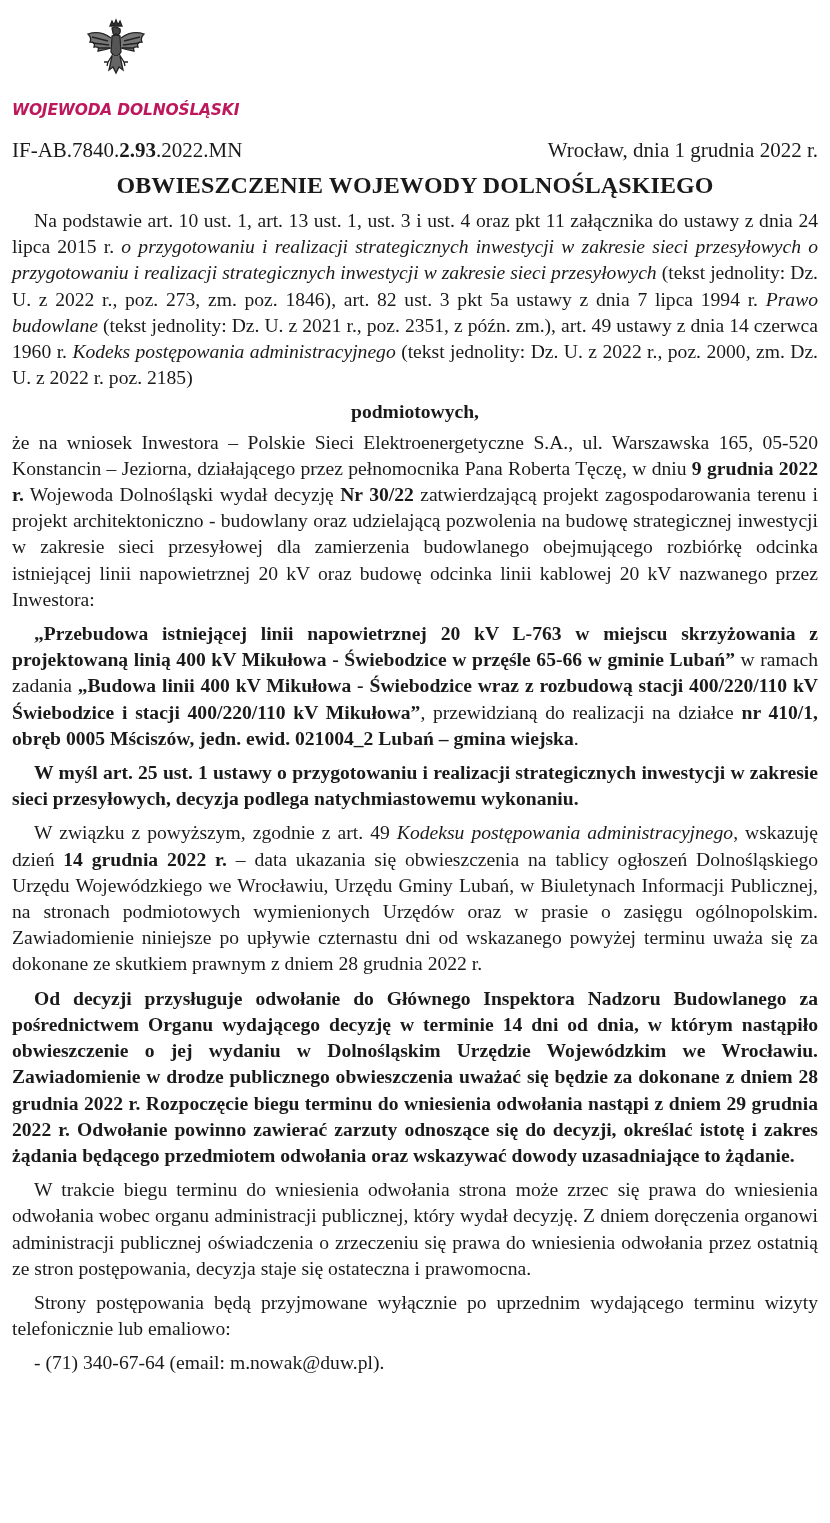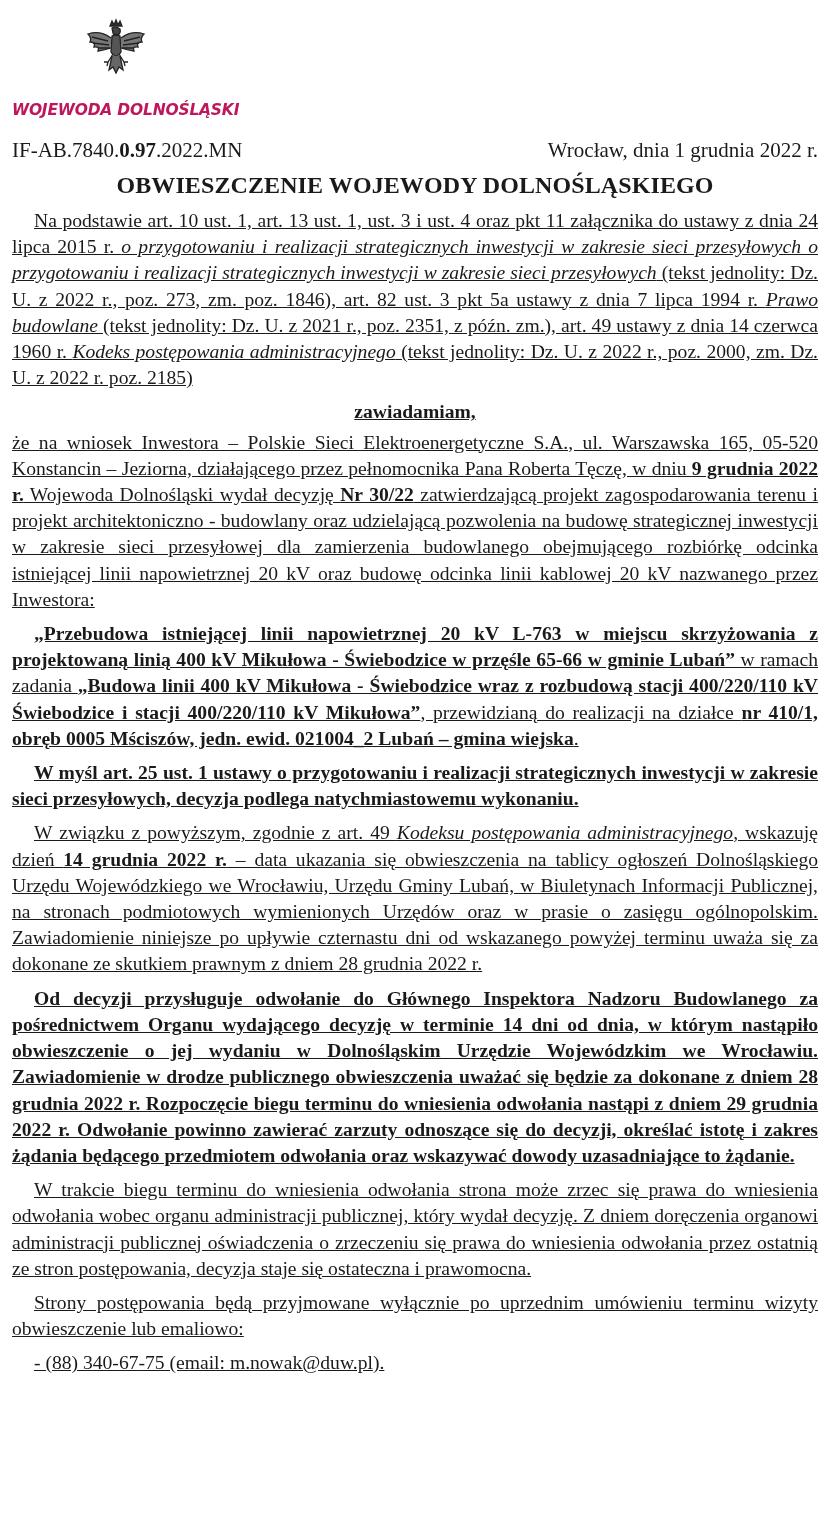--- a/index.html
+++ b/index.html
@@ -23,21 +23,21 @@
     font-size: 21px; line-height: 26px;
   }
   .title {
     position: absolute; left: 0; right: 0; top: 172px;
     text-align: center; font-weight: bold; font-size: 24px; letter-spacing: 0.1px;
   }
   .body-text {
     position: absolute; left: 12px; right: 12px; top: 208px;
     font-size: 19.6px; line-height: 26.2px; text-align: justify;
   }
-  .body-text p { margin: 0; text-indent: 22px; text-decoration: underline; }
+  .body-text p { margin: 0; text-indent: 22px; }
   .body-text p.noindent { text-indent: 0; }
   .center-bold { text-align: center !important; text-indent: 0 !important; font-weight: bold; margin: 8px 0 4px 0 !important; }
   .gap { margin-top: 8px !important; }
   .b { font-weight: bold; }
   .i { font-style: italic; }
   .bold-para { font-weight: bold; }
 </style>
 </head>
 <body>
 
@@ -60,39 +60,39 @@
       <path d="M35 36 L30 44 L26 44 M30 44 L29 48"></path>
       <path d="M41 36 L46 44 L50 44 M46 44 L47 48"></path>
 
       <path d="M34 38 L31 52 L35 49 L38 55 L41 49 L45 52 L42 38" fill="#666"></path>
     </g>
   </svg>
   <div class="org-name">WOJEWODA DOLNOŚLĄSKI</div>
 </div>
 
 <div class="ref-row">
-  <span><span>IF-AB.7840.</span><span class="b">0.97</span><span>.2022.MN</span></span>
+  <span><span>IF-AB.7840.</span><span class="b">2.93</span><span>.2022.MN</span></span>
   <span>Wrocław, dnia 1 grudnia 2022 r.</span>
 </div>
 
 <div class="title">OBWIESZCZENIE WOJEWODY DOLNOŚLĄSKIEGO</div>
 
 <div class="body-text">
   <p><span>Na podstawie art. 10 ust. 1, art. 13 ust. 1, ust. 3 i ust. 4 oraz pkt 11 załącznika do ustawy z dnia 24 lipca 2015 r. </span><span class="i">o przygotowaniu i realizacji strategicznych inwestycji w zakresie sieci przesyłowych o przygotowaniu i realizacji strategicznych inwestycji w zakresie sieci przesyłowych</span><span> (tekst jednolity: Dz. U. z 2022 r., poz. 273, zm. poz. 1846), art. 82 ust. 3 pkt 5a ustawy z dnia 7 lipca 1994 r. </span><span class="i">Prawo budowlane</span><span> (tekst jednolity: Dz. U. z 2021 r., poz. 2351, z późn. zm.), art. 49 ustawy z dnia 14 czerwca 1960 r. </span><span class="i">Kodeks postępowania administracyjnego</span><span> (tekst jednolity: Dz. U. z 2022 r., poz. 2000, zm. Dz. U. z 2022 r. poz. 2185)</span></p>
 
-  <p class="center-bold">zawiadamiam,</p>
+  <p class="center-bold">podmiotowych,</p>
 
   <p class="noindent"><span>że na wniosek Inwestora – Polskie Sieci Elektroenergetyczne S.A., ul. Warszawska 165, 05-520 Konstancin – Jeziorna, działającego przez pełnomocnika Pana Roberta Tęczę, w dniu </span><span class="b">9 grudnia 2022 r.</span><span> Wojewoda Dolnośląski wydał decyzję </span><span class="b">Nr 30/22</span><span> zatwierdzającą projekt zagospodarowania terenu i projekt architektoniczno - budowlany oraz udzielającą pozwolenia na budowę strategicznej inwestycji w zakresie sieci przesyłowej dla zamierzenia budowlanego obejmującego rozbiórkę odcinka istniejącej linii napowietrznej 20 kV oraz budowę odcinka linii kablowej 20 kV nazwanego przez Inwestora:</span></p>
 
   <p class="gap"><span class="b">„Przebudowa istniejącej linii napowietrznej 20 kV L-763 w miejscu skrzyżowania z projektowaną linią 400 kV Mikułowa - Świebodzice w przęśle 65-66 w gminie Lubań”</span><span> w ramach zadania </span><span class="b">„Budowa linii 400 kV Mikułowa - Świebodzice wraz z rozbudową stacji 400/220/110 kV Świebodzice i stacji 400/220/110 kV Mikułowa”</span><span>, przewidzianą do realizacji na działce </span><span class="b">nr 410/1, obręb 0005 Mściszów, jedn. ewid. 021004_2 Lubań – gmina wiejska</span><span>.</span></p>
 
   <p class="gap bold-para">W myśl art. 25 ust. 1 ustawy o przygotowaniu i realizacji strategicznych inwestycji w zakresie sieci przesyłowych, decyzja podlega natychmiastowemu wykonaniu.</p>
 
   <p class="gap"><span>W związku z powyższym, zgodnie z art. 49 </span><span class="i">Kodeksu postępowania administracyjnego</span><span>, wskazuję dzień </span><span class="b">14 grudnia 2022 r.</span><span> – data ukazania się obwieszczenia na tablicy ogłoszeń Dolnośląskiego Urzędu Wojewódzkiego we Wrocławiu, Urzędu Gminy Lubań, w Biuletynach Informacji Publicznej, na stronach podmiotowych wymienionych Urzędów oraz w prasie o zasięgu ogólnopolskim. Zawiadomienie niniejsze po upływie czternastu dni od wskazanego powyżej terminu uważa się za dokonane ze skutkiem prawnym z dniem 28 grudnia 2022 r.</span></p>
 
   <p class="gap bold-para">Od decyzji przysługuje odwołanie do Głównego Inspektora Nadzoru Budowlanego za pośrednictwem Organu wydającego decyzję w terminie 14 dni od dnia, w którym nastąpiło obwieszczenie o jej wydaniu w Dolnośląskim Urzędzie Wojewódzkim we Wrocławiu. Zawiadomienie w drodze publicznego obwieszczenia uważać się będzie za dokonane z dniem 28 grudnia 2022 r. Rozpoczęcie biegu terminu do wniesienia odwołania nastąpi z dniem 29 grudnia 2022 r. Odwołanie powinno zawierać zarzuty odnoszące się do decyzji, określać istotę i zakres żądania będącego przedmiotem odwołania oraz wskazywać dowody uzasadniające to żądanie.</p>
 
   <p class="gap">W trakcie biegu terminu do wniesienia odwołania strona może zrzec się prawa do wniesienia odwołania wobec organu administracji publicznej, który wydał decyzję. Z dniem doręczenia organowi administracji publicznej oświadczenia o zrzeczeniu się prawa do wniesienia odwołania przez ostatnią ze stron postępowania, decyzja staje się ostateczna i prawomocna.</p>
 
-  <p class="gap">Strony postępowania będą przyjmowane wyłącznie po uprzednim umówieniu terminu wizyty obwieszczenie lub emaliowo:</p>
+  <p class="gap">Strony postępowania będą przyjmowane wyłącznie po uprzednim wydającego terminu wizyty telefonicznie lub emaliowo:</p>
 
-  <p class="gap"><span>- (88) 340-67-75 (email: </span><span>m.nowak@duw.pl</span><span>).</span></p>
+  <p class="gap"><span>- (71) 340-67-64 (email: </span><span>m.nowak@duw.pl</span><span>).</span></p>
 </div>
 
 </body></html>

